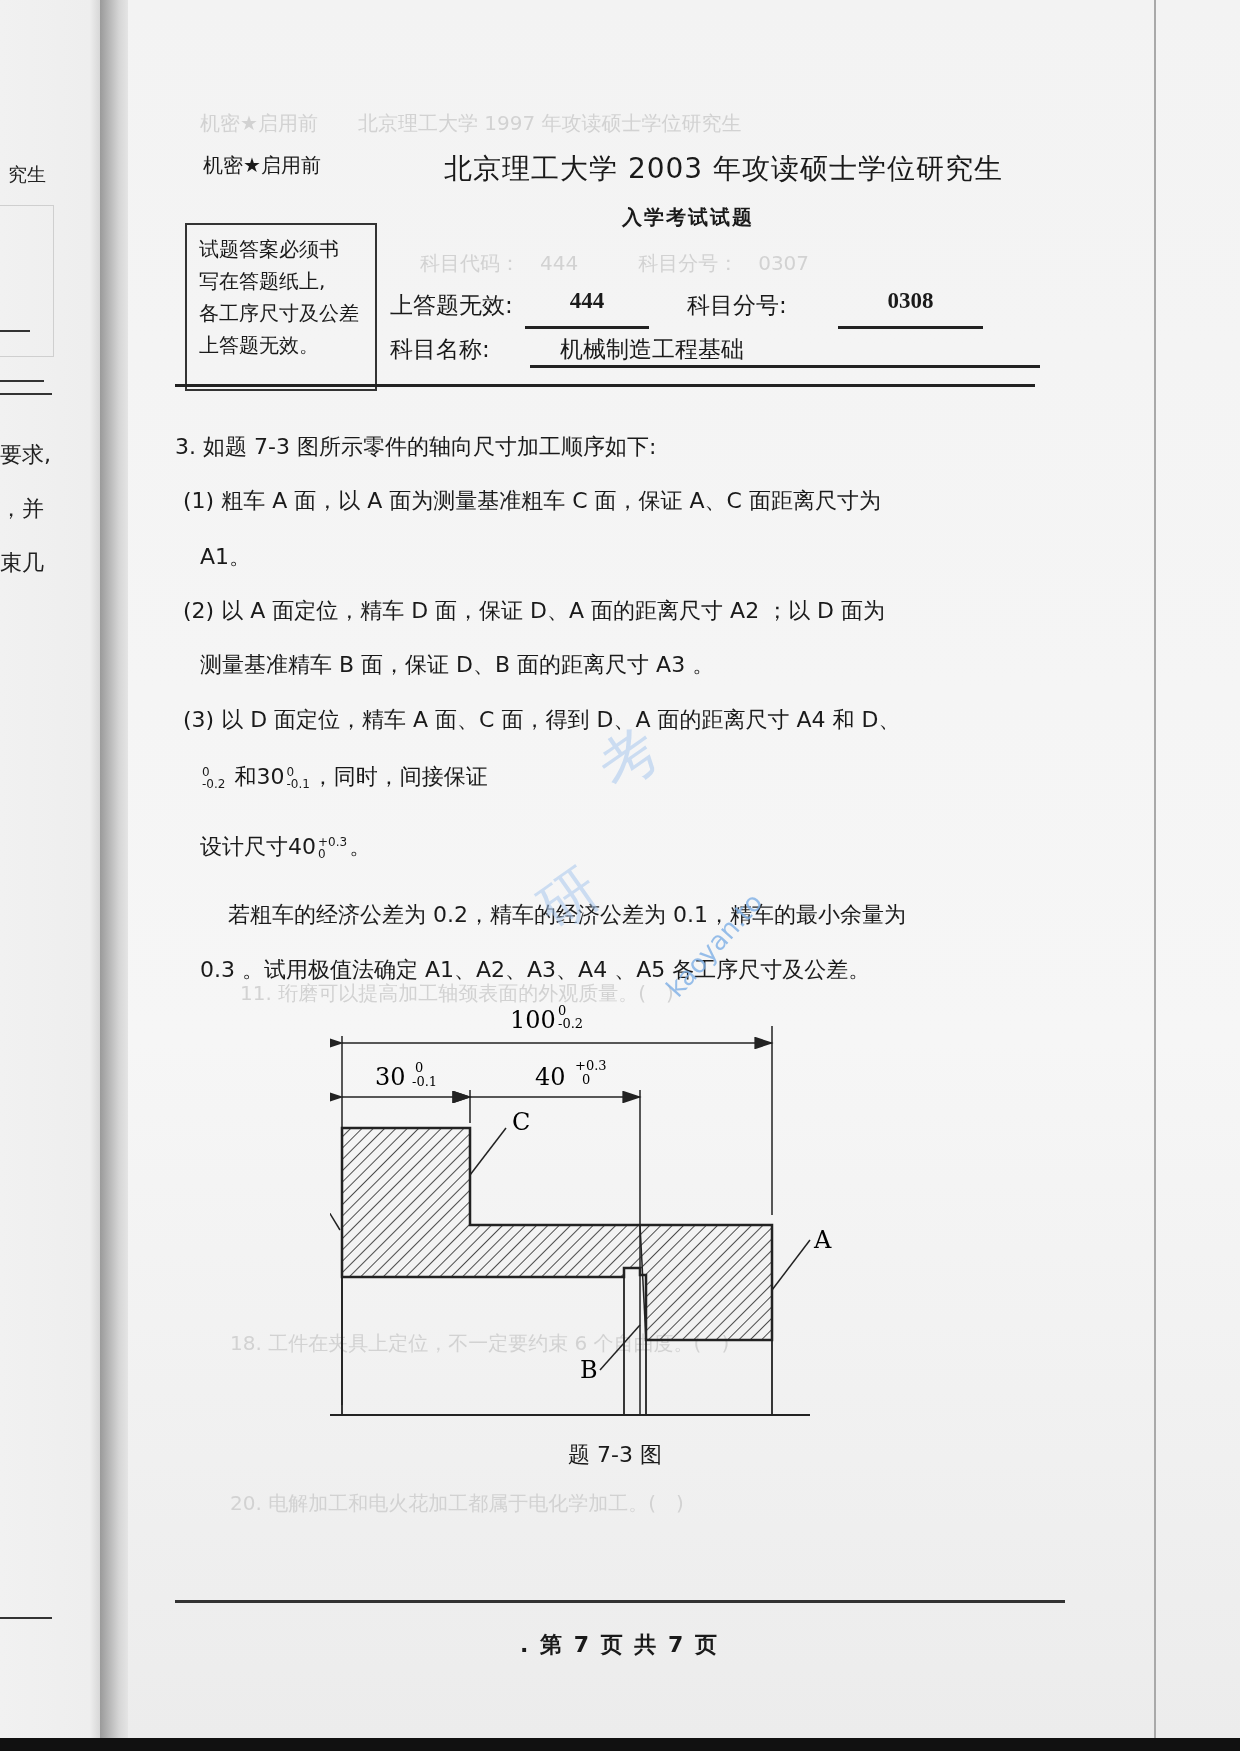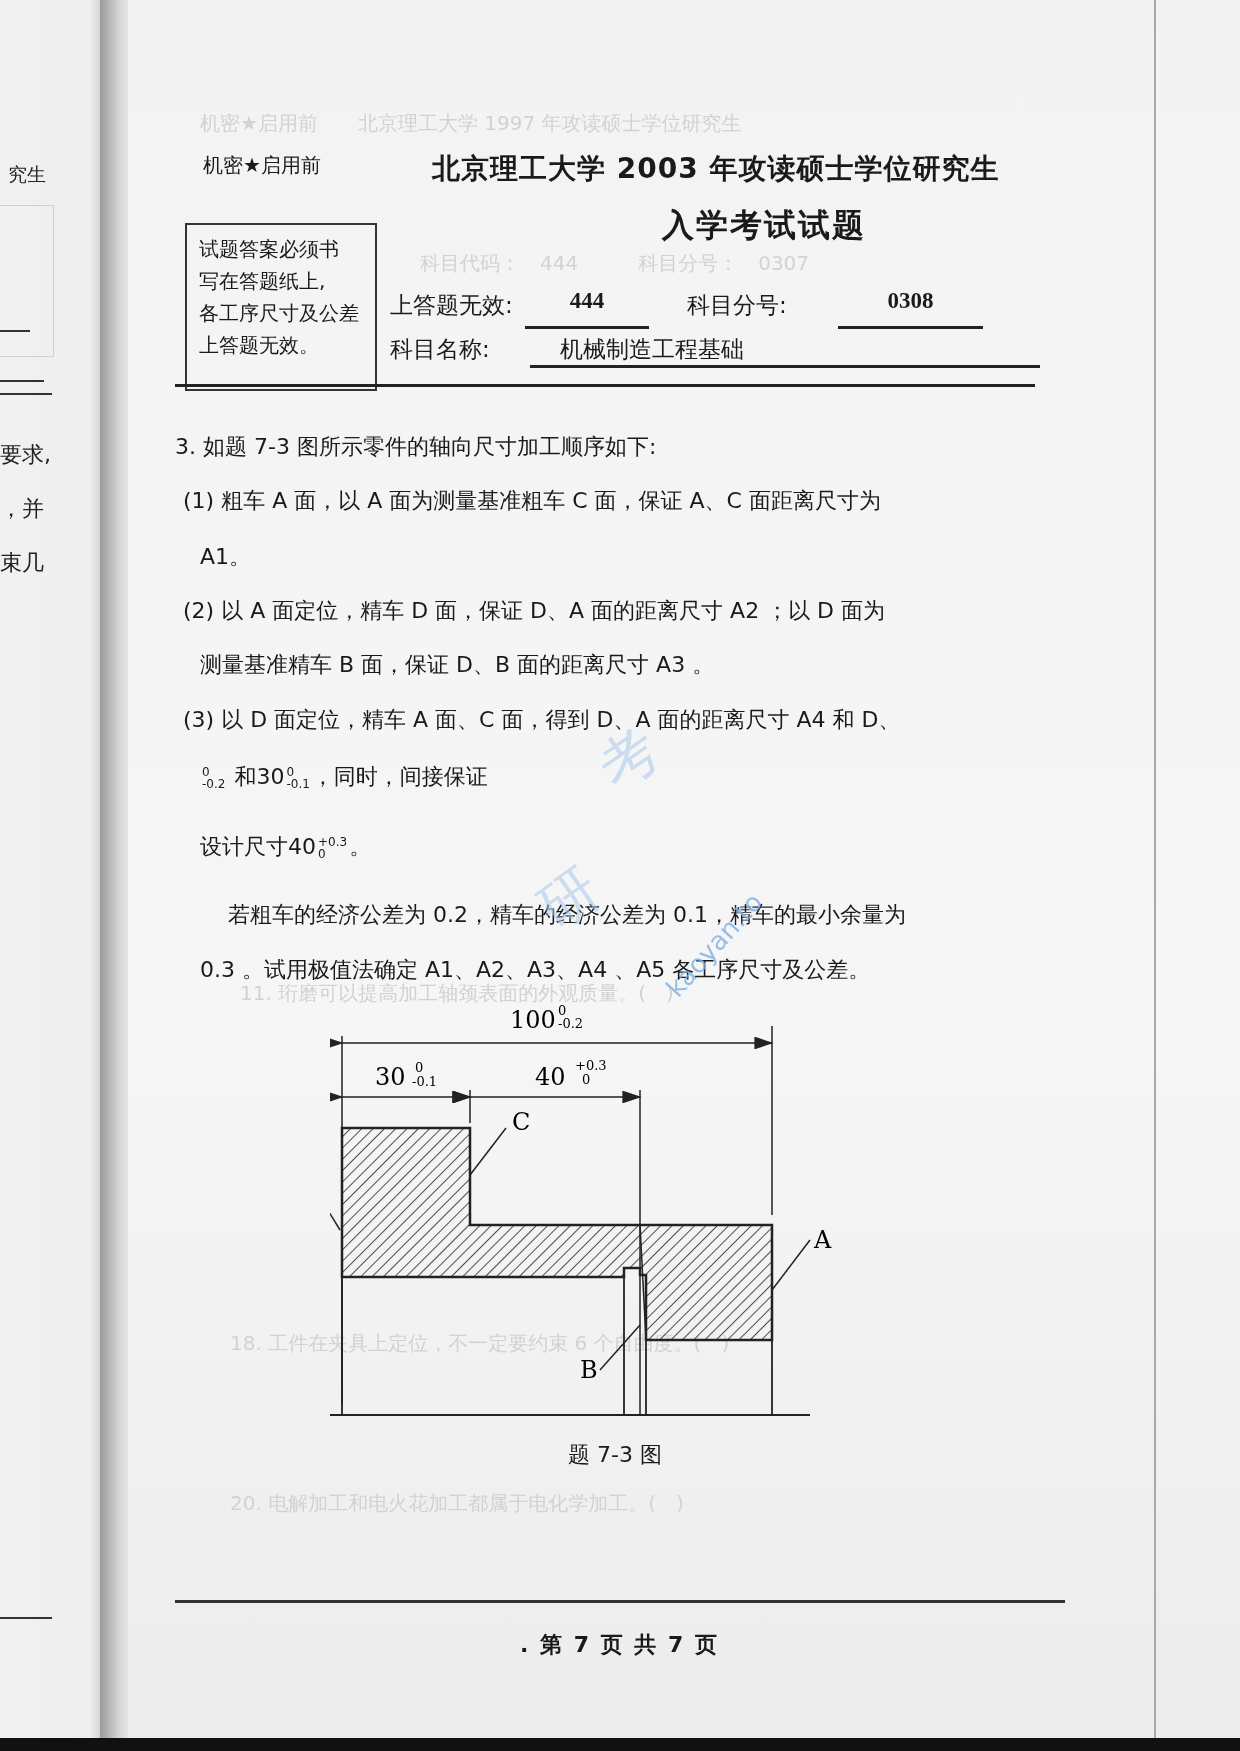--- a/index.html
+++ b/index.html
@@ -27,22 +27,22 @@
   .left-frag { position: absolute; font-family: "DejaVu Sans", sans-serif; font-size: 22px; color: #222; }
   .left-box { position: absolute; left: -10px; top: 205px; width: 62px; height: 150px; border: 1px solid #cfcfcf; }
   .left-rule { position: absolute; height: 2px; background: #333; }
 
   .secret { position: absolute; left: 203px; top: 152px; font-family: "DejaVu Sans", sans-serif; font-size: 20px; }
   .notice-box {
     position: absolute; left: 185px; top: 223px; width: 192px; height: 168px;
     border: 2px solid #333; padding: 8px 12px; box-sizing: border-box;
     font-family: "DejaVu Sans", sans-serif; font-size: 20px; line-height: 32px;
   }
-  .title1 { position: absolute; left: 432px; top: 150px; font-family: "DejaVu Sans", sans-serif; font-size: 28px; font-weight: bold; letter-spacing: 1px; }
-  .title2 { position: absolute; left: 622px; top: 204px; font-family: "DejaVu Sans", sans-serif; font-size: 32px; font-weight: bold; letter-spacing: 2px; margin-left: 40px; }
+  .title1 { position: absolute; left: 444px; top: 150px; font-family: "DejaVu Sans", sans-serif; font-size: 28px; font-weight: normal; letter-spacing: 1px; }
+  .title2 { position: absolute; left: 622px; top: 204px; font-family: "DejaVu Sans", sans-serif; font-size: 20px; font-weight: bold; letter-spacing: 2px; }
   .meta { position: absolute; font-family: "DejaVu Sans", sans-serif; font-size: 23px; }
   .meta-val { position: absolute; font-family: "Liberation Serif", serif; font-size: 23px; font-weight: bold; text-align: center; border-bottom: 3px solid #222; padding-bottom: 12px; }
   .header-rule { position: absolute; left: 175px; top: 384px; width: 860px; height: 3px; background: #222; }
 
   .para { position: absolute; font-family: "DejaVu Sans", sans-serif; font-size: 22px; white-space: nowrap; }
   .tol { display: inline-block; vertical-align: middle; font-size: 12px; line-height: 12px; text-align: left; margin: 0 2px; }
   .tol span { display: block; }
 
   .figure { position: absolute; left: 330px; top: 990px; width: 620px; height: 430px; }
   .fig-caption { position: absolute; left: 568px; top: 1440px; font-family: "DejaVu Sans", sans-serif; font-size: 22px; }

